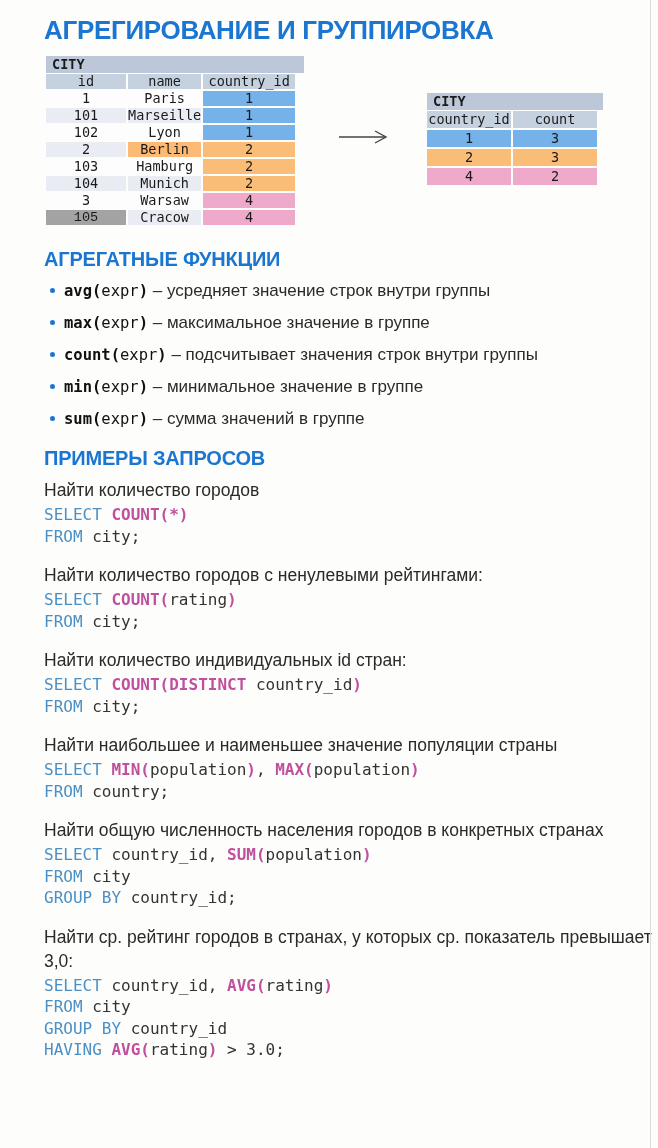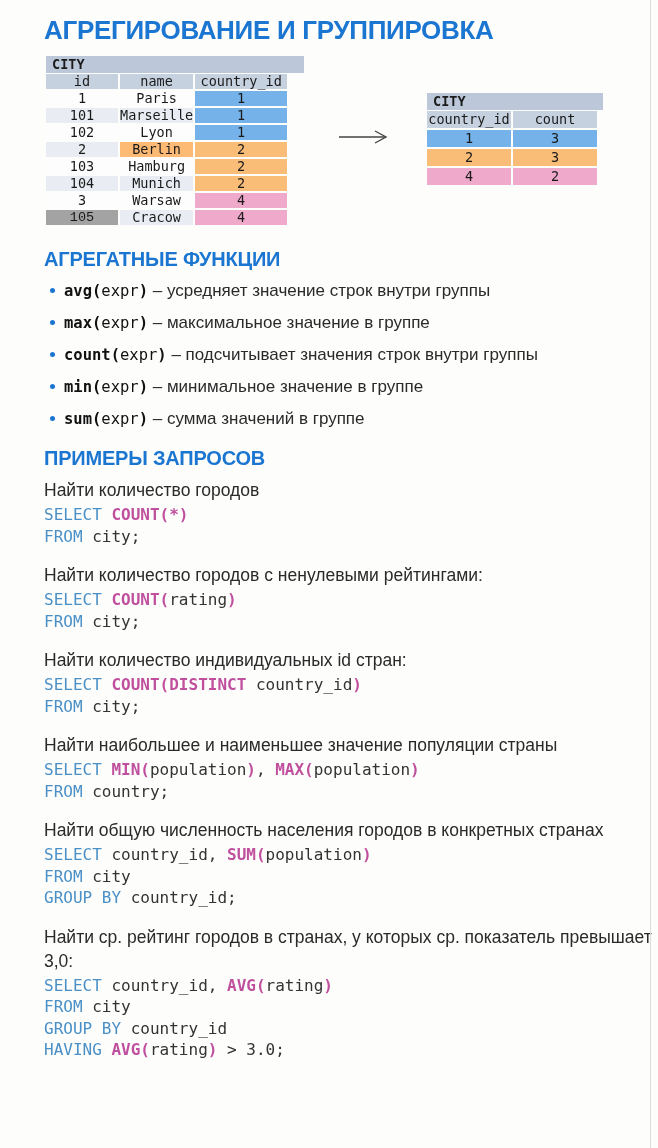--- a/index.html
+++ b/index.html
@@ -26,21 +26,21 @@
     font-weight:bold;font-size:13.5px;line-height:17px;height:17px;
     padding:0 0 0 6px;color:#1a1a1a;margin-left:2px;margin-bottom:-1px;
   }
   table.sql-table{border-collapse:separate;border-spacing:2px;}
   table.sql-table td{
     font-family:"DejaVu Sans Mono",monospace;font-size:13.5px;
     text-align:center;height:15px;line-height:15px;padding:0;color:#1a1a1a;
   }
   td.hdr{background:#c6d1e0;}
   .src-title{width:252px;}
-  .src-c0{width:72px;} .src-c1{width:63px;} .src-c2{width:92px;}
+  .src-c0{width:80px;} .src-c1{width:63px;} .src-c2{width:92px;}
   .res-title{width:170px;}
   .res-c{width:84px;}
   #result-table td{height:17px;line-height:17px;}
   .arrow-wrap{position:absolute;left:294px;top:72px;}
 
   .section-heading{
     margin:14px 0 0;font-size:20px;font-weight:bold;color:#1b76d1;
     letter-spacing:-0.2px;
   }
   #functions-heading{margin-top:14px;}

